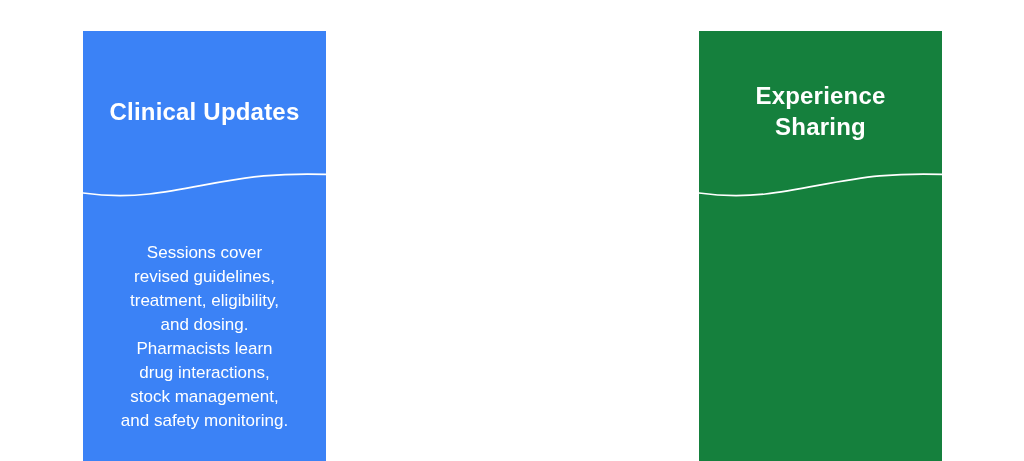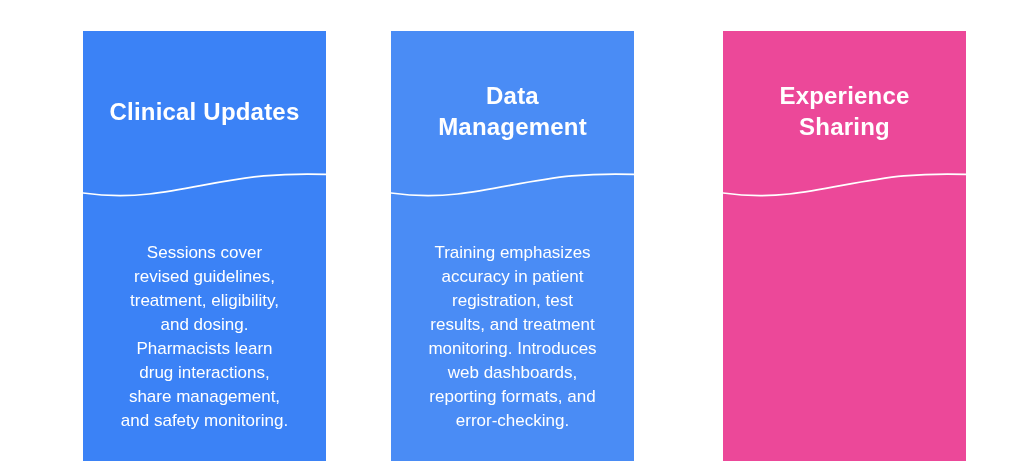--- a/index.html
+++ b/index.html
@@ -81,41 +81,26 @@
     <div class="card-title">Clinical Updates</div>
     <svg class="wave" viewBox="0 0 242 60" preserveAspectRatio="none">
       <path d="M0,24 C20,26.8 40,27.8 66,25 C105,20.5 140,10.5 180,6.8 C205,4.8 228,5 242,5.4" fill="none" stroke-width="1.7" stroke-linecap="round" stroke="#ffffff"></path>
     </svg>
     <div class="card-body">Sessions cover
 revised guidelines,
 treatment, eligibility,
 and dosing.
 Pharmacists learn
 drug interactions,
-share management,
+stock management,
 and safety monitoring.</div>
   </div>
 
-  <div class="card card-2" style="background: rgb(74, 140, 245);">
-    <div class="card-title">Data
-Management</div>
-    <svg class="wave" viewBox="0 0 242 60" preserveAspectRatio="none">
-      <path d="M0,24 C20,26.8 40,27.8 66,25 C105,20.5 140,10.5 180,6.8 C205,4.8 228,5 242,5.4" fill="none" stroke-width="1.7" stroke-linecap="round" stroke="#ffffff"></path>
-    </svg>
-    <div class="card-body">Training emphasizes
-accuracy in patient
-registration, test
-results, and treatment
-monitoring. Introduces
-web dashboards,
-reporting formats, and
-error-checking.</div>
-  </div>
 
-  <div class="card card-3" style="background: #ec4899; margin-left: 24px;">
+  <div class="card card-3" style="background: #15803d;">
     <div class="card-title">Experience
 Sharing</div>
     <svg class="wave" viewBox="0 0 242 60" preserveAspectRatio="none">
       <path d="M0,24 C20,26.8 40,27.8 66,25 C105,20.5 140,10.5 180,6.8 C205,4.8 228,5 242,5.4" fill="none" stroke-width="1.7" stroke-linecap="round" stroke="#ffffff"></path>
     </svg>
   </div>
 
 </div>
 
 </body></html>

